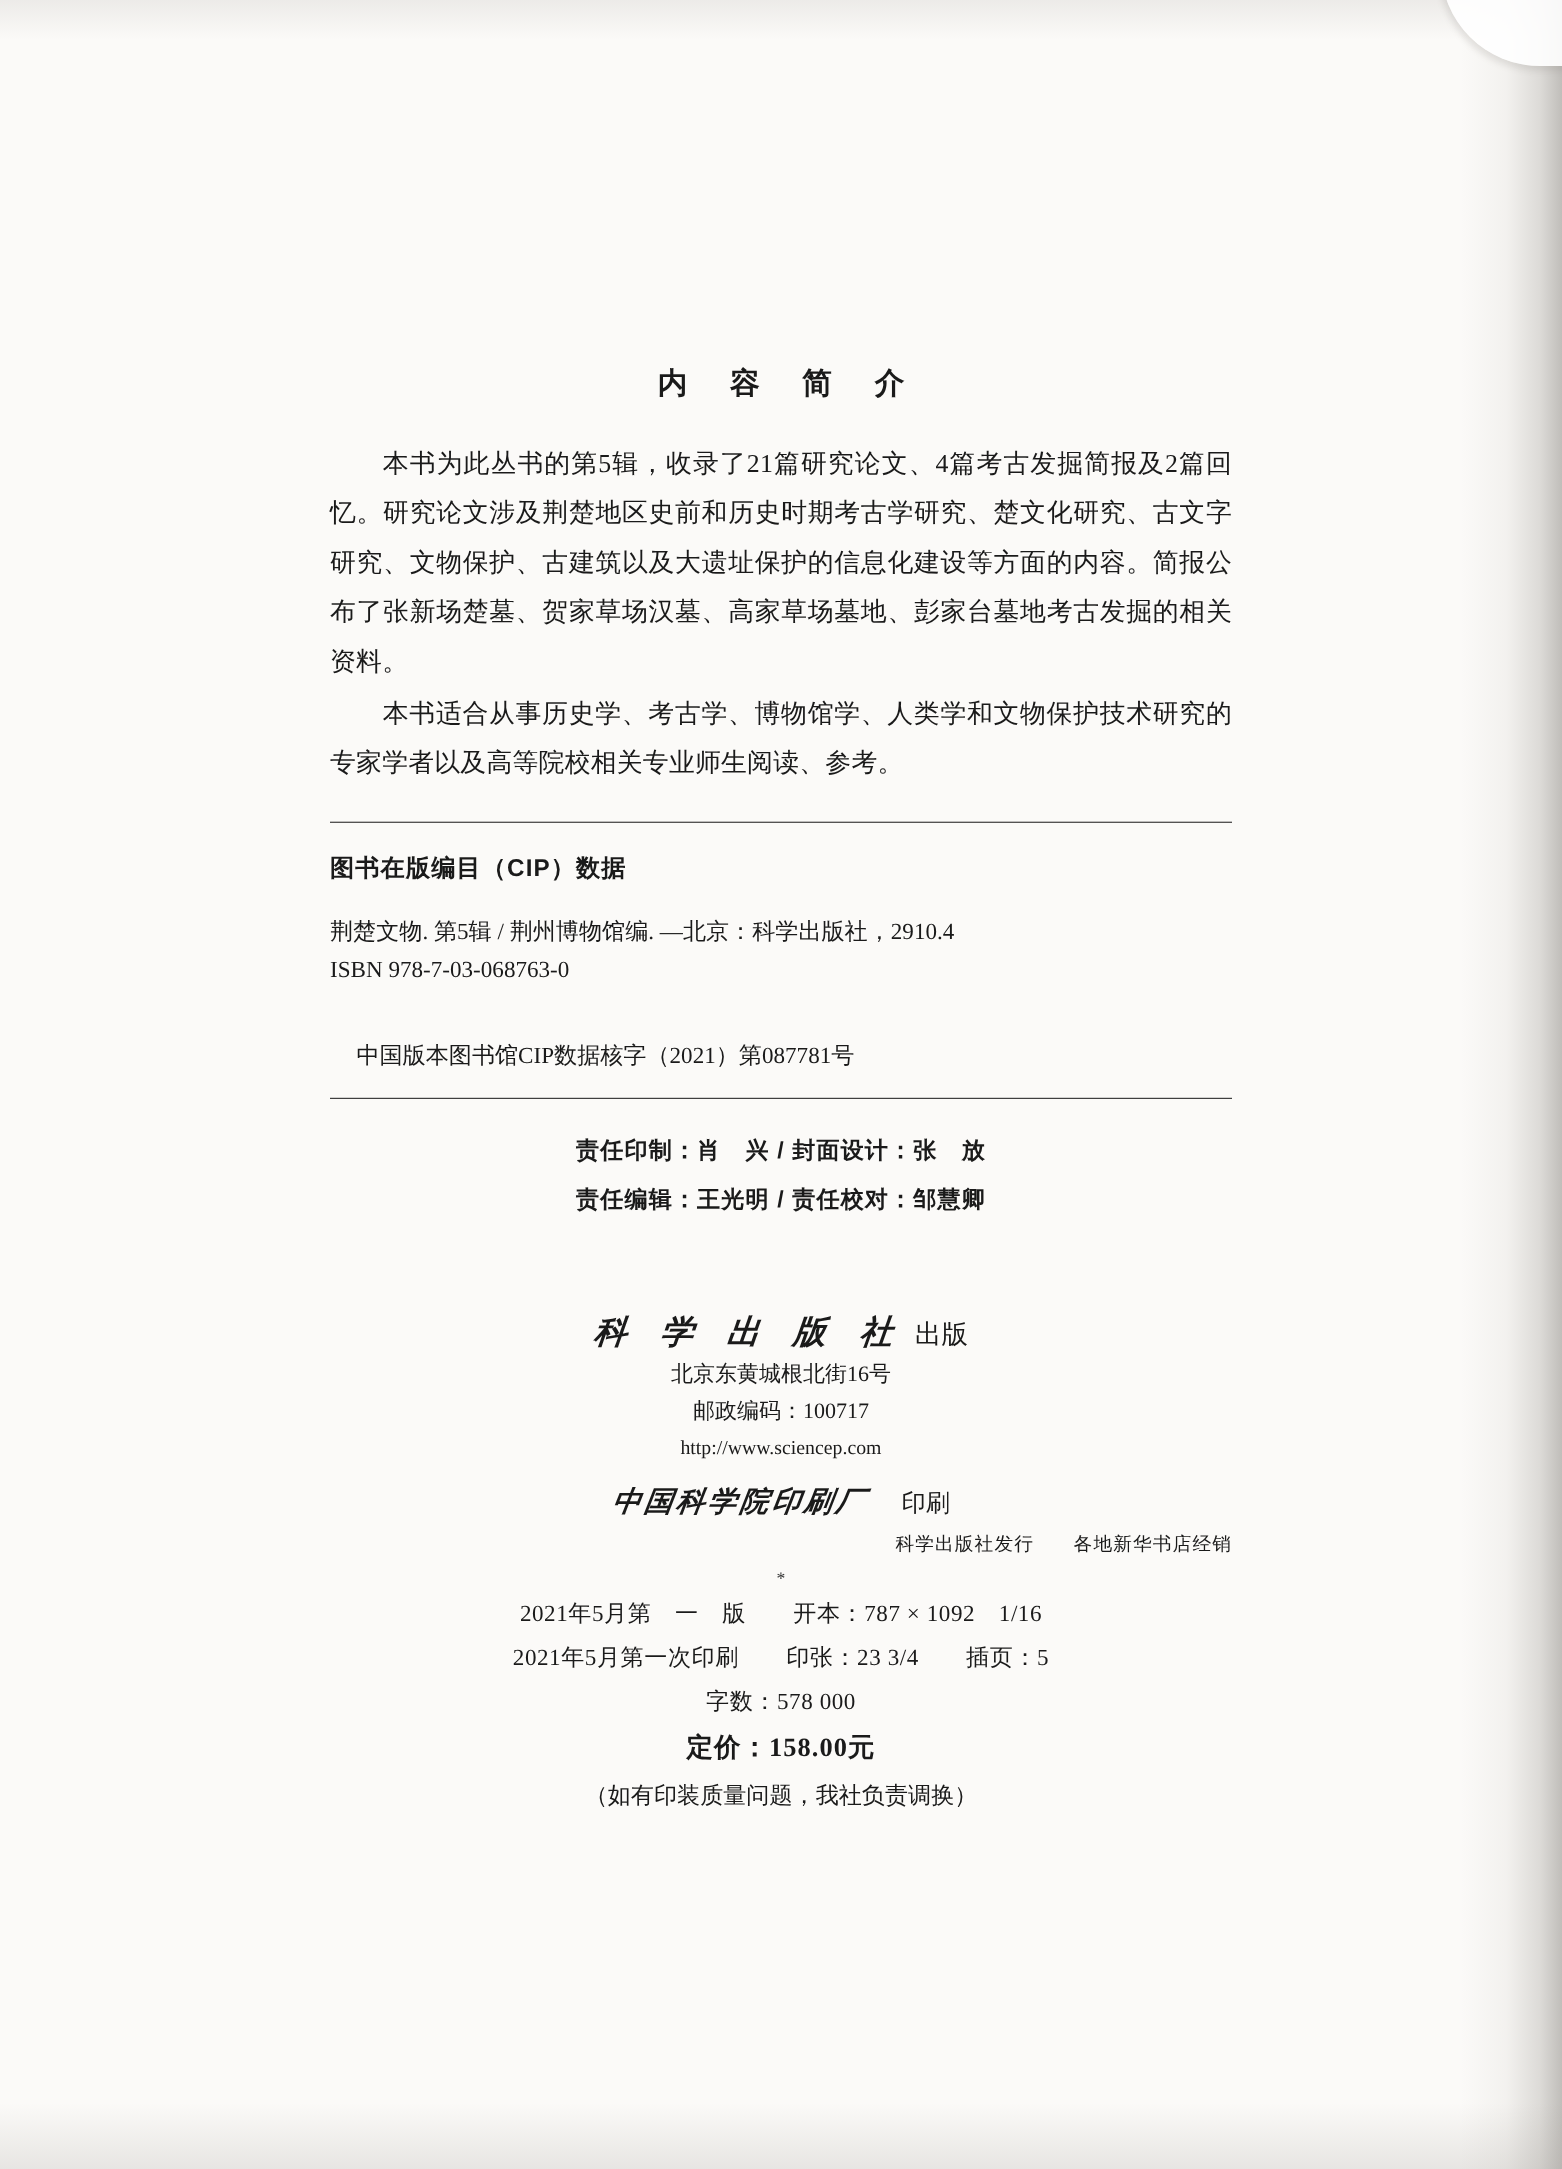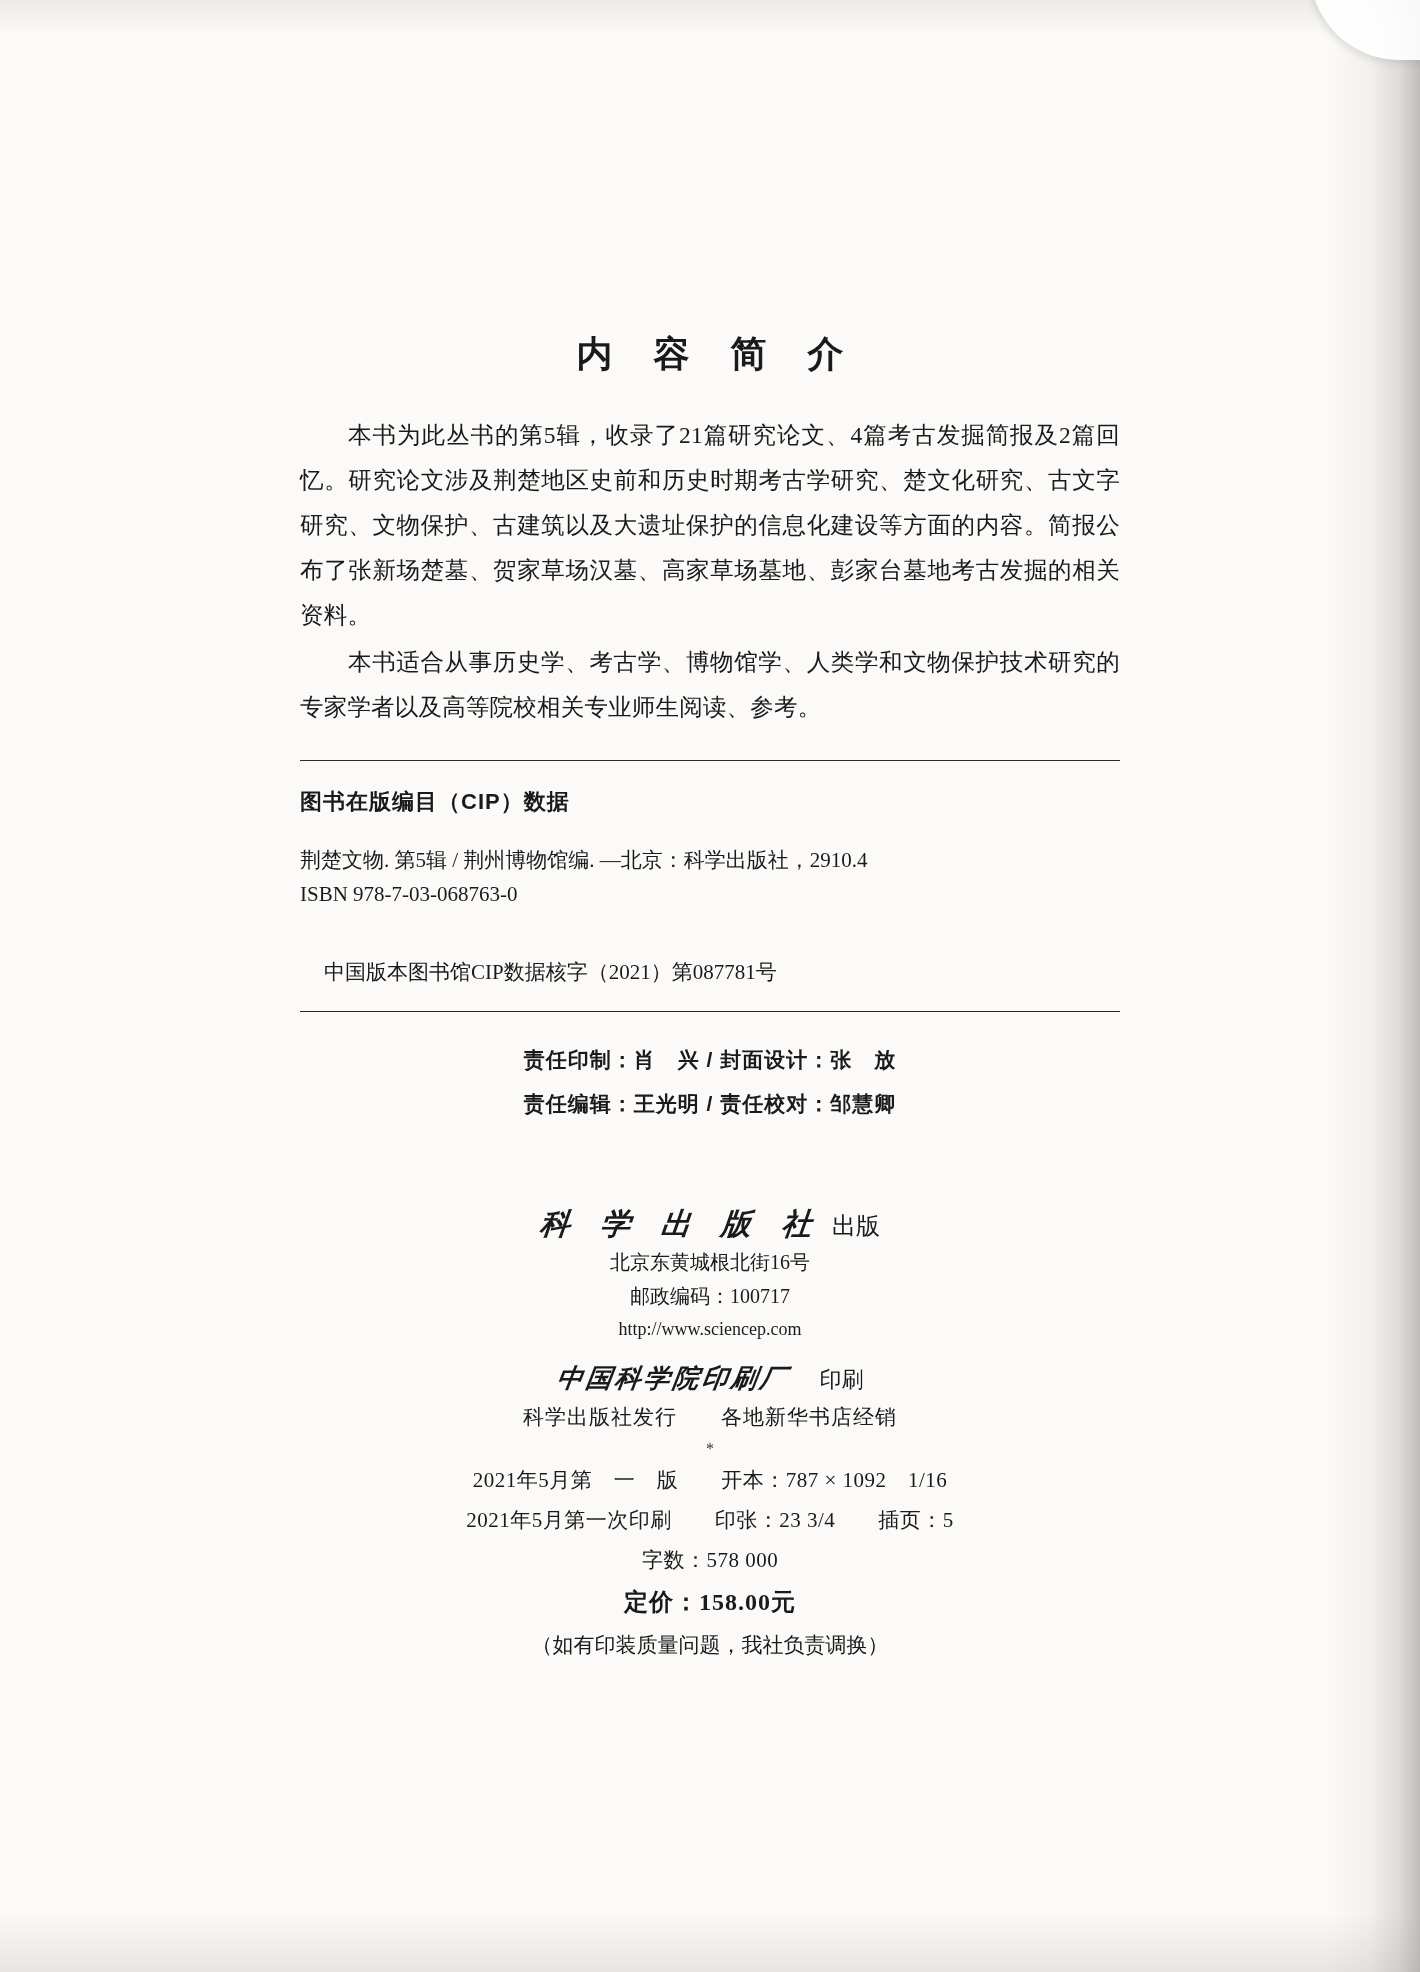--- a/index.html
+++ b/index.html
@@ -50,21 +50,21 @@
 
   .content {
     position: absolute;
     left: 300px;
     top: 330px;
     width: 820px;
   }
 
   .section-title {
     text-align: center;
-    font-size: 36px;
+    font-size: 27px;
     font-weight: bold;
     letter-spacing: 16px;
     text-indent: 16px;
     margin-bottom: 34px;
     font-family: "Liberation Serif", "DejaVu Serif", serif;
   }
 
   p.body {
     font-size: 23.5px;
     line-height: 45px;
@@ -172,22 +172,22 @@
     font-style: italic;
     letter-spacing: 3px;
     transform: skewX(-8deg);
     font-family: "DejaVu Serif", serif;
   }
   .printer-suffix {
     font-size: 22px;
     margin-left: 19px;
   }
   .distrib {
-    text-align: center;
-    font-size: 21px;
+    text-align: right;
+    font-size: 17px;
     line-height: 42px;
     letter-spacing: 1px;
   }
   .star {
     text-align: center;
     font-size: 16px;
     line-height: 22px;
     color: #333;
   }
   .spec-line {

